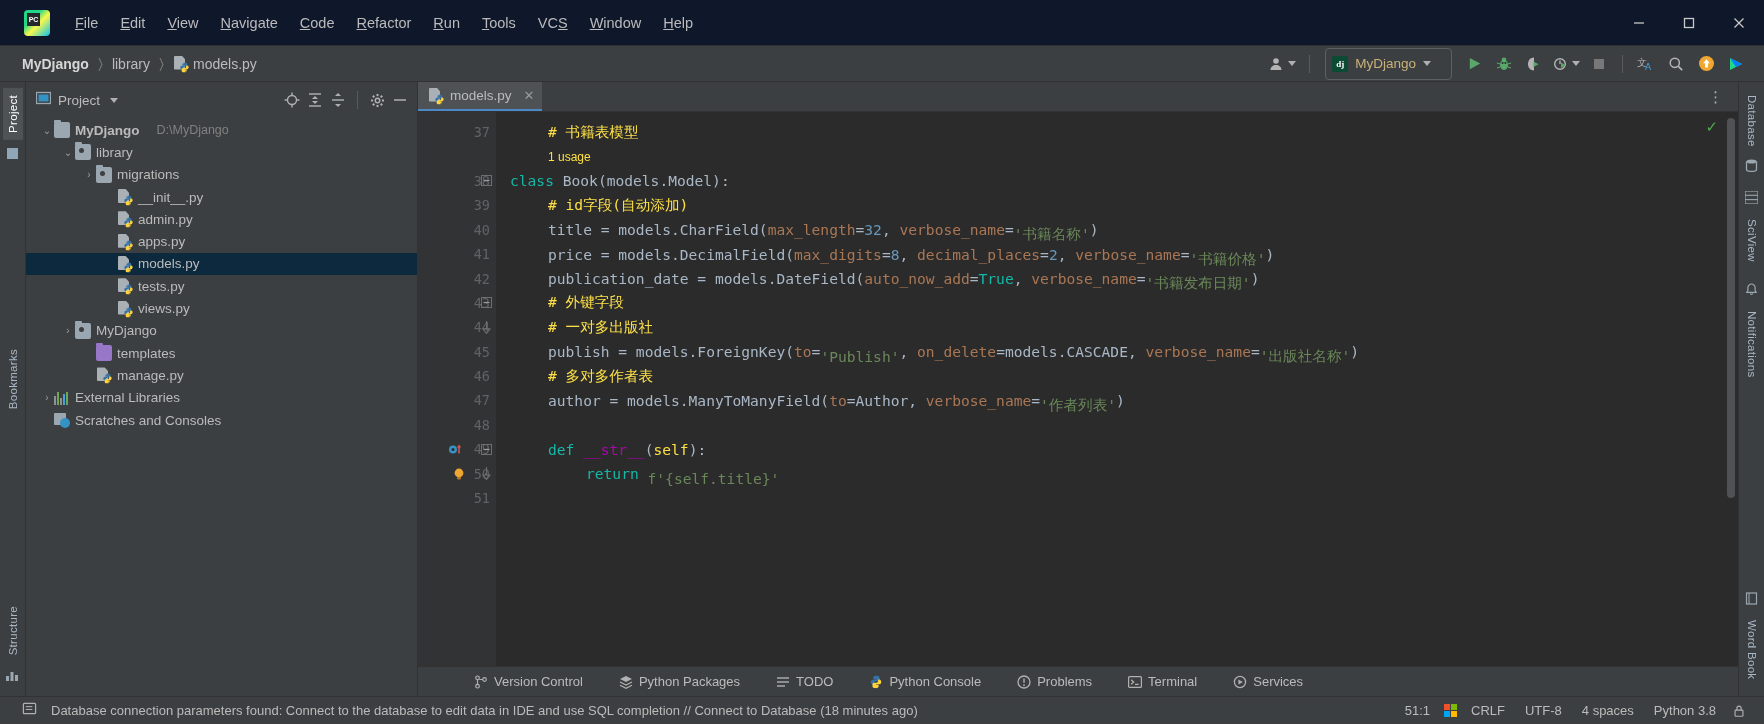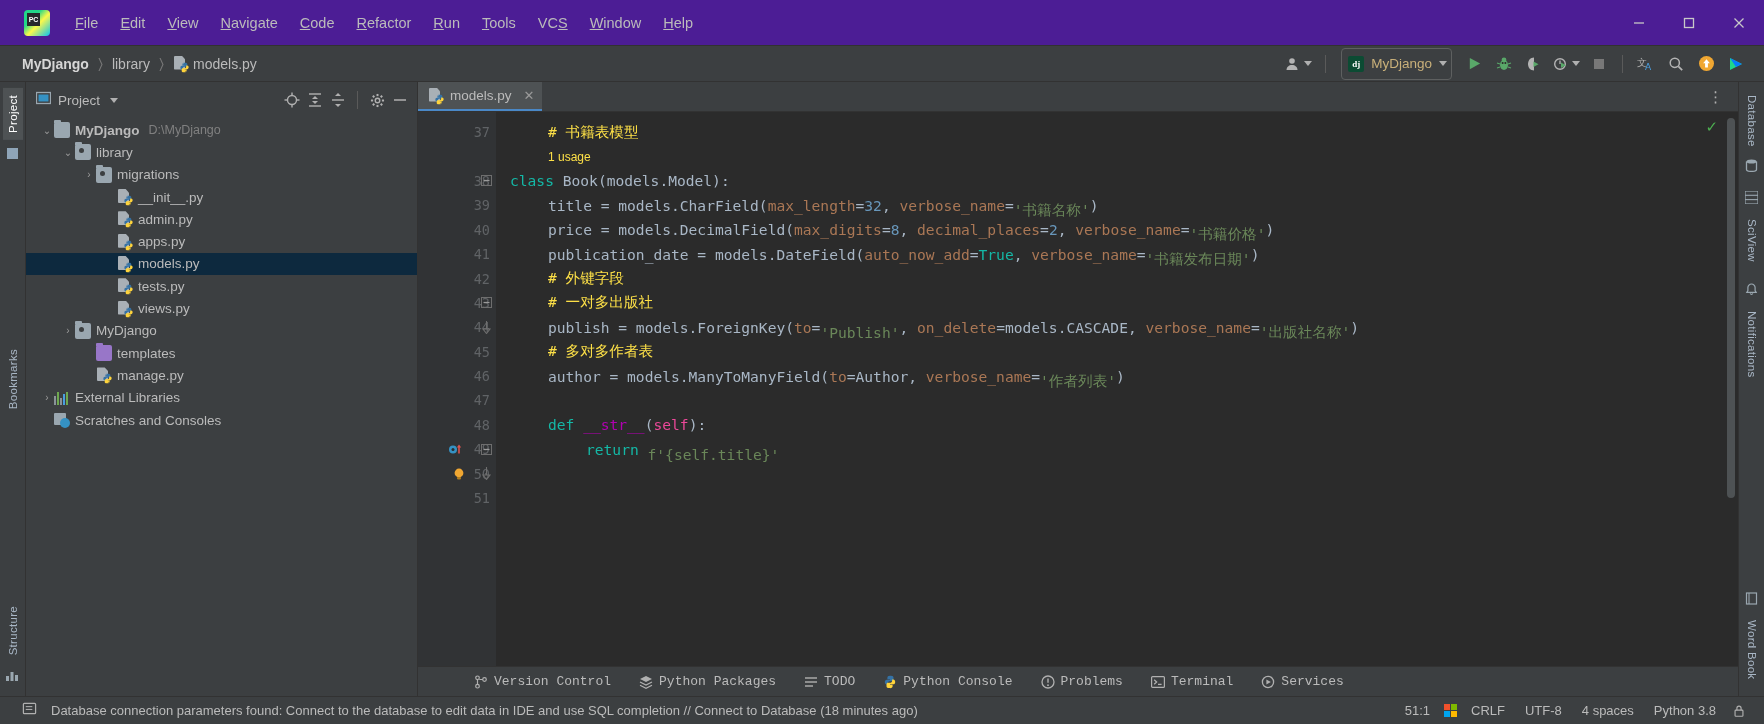--- a/index.html
+++ b/index.html
@@ -9,21 +9,21 @@
     font-family: "Liberation Sans", sans-serif;
     overflow: hidden;
   }
   .app {
     position: relative; width: 1764px; height: 724px;
     background: #3c3f41; display: flex; flex-direction: column;
   }
 
   
   .titlebar {
-    height: 46px; background: #4c1d95; display: flex; align-items: center;
+    height: 46px; background: #0f172a; display: flex; align-items: center;
     flex: 0 0 46px; position: relative; border-bottom: 1px solid #323232;
   }
   .pc-logo {
     width: 26px; height: 26px; margin-left: 24px; margin-right: 14px;
     border-radius: 4px; position: relative;
     background: linear-gradient(135deg,#21d789 0%,#21d789 32%,#fcf84a 55%,#07c3f2 100%);
     flex: 0 0 26px;
   }
   .pc-logo::after {
     content: "PC"; position: absolute; left: 3px; top: 3px;
@@ -60,21 +60,21 @@
   .crumb-sep { color: #787878; font-size: 15px; margin: 0 9px; }
   .nav-right { margin-left: auto; display: flex; align-items: center; padding-right: 14px; gap: 2px; }
   .tb-icon {
     width: 28px; height: 26px; display: flex; align-items: center;
     justify-content: center; color: #b4b4b4; border-radius: 3px;
   }
   .caret { width: 0; height: 0; border-left: 4px solid transparent;
            border-right: 4px solid transparent; border-top: 5px solid #b0b0b0; }
   .runcfg {
     display: flex; align-items: center; gap: 7px; border: 1px solid #5e6060;
-    border-radius: 4px; height: 32px; padding: 0 4px 0 6px; margin: 0 6px;
+    border-radius: 4px; height: 32px; padding: 0 20px 0 6px; margin: 0 6px;
   }
   .dj-badge {
     width: 16px; height: 16px; background: #0c4b33; border-radius: 2px;
     color: #fff; font-size: 9px; font-weight: bold; line-height: 16px;
     text-align: center; font-family: "Liberation Serif", serif;
   }
   .runcfg-name { color: #c9b07a; font-size: 13.5px; }
   .vline { width: 1px; height: 18px; background: #5a5a5a; margin: 0 7px; }
 
   
@@ -108,21 +108,21 @@
   .panel-icons { margin-left: auto; display: flex; align-items: center; gap: 1px; }
   .pi { width: 22px; height: 22px; display: flex; align-items: center; justify-content: center; color: #b0b0b0; border-radius: 3px;}
   .tree { flex: 1; overflow: hidden; padding-top: 5px; font-size: 13.5px; }
   .trow {
     display: flex; align-items: center; height: 22.3px; color: #bbbbbb;
     white-space: nowrap; padding-right: 6px;
   }
   .trow.sel { background: #0d293e; }
   .arrow { width: 14px; display: flex; justify-content: center; color: #9a9a9a; font-size: 10px; flex: 0 0 14px;}
   .tlabel { margin-left: 5px; }
-  .tpath { color: #808080; margin-left: 9px; font-size: 12.5px; }
+  .tpath { color: #808080; margin-left: 17px; font-size: 12.5px; }
   .bold { font-weight: bold; }
   .ic { width: 16px; height: 16px; flex: 0 0 16px; position: relative; }
   .ic-folder { background:#9aa7b0; border-radius:2px; }
   .ic-folder::before{content:"";position:absolute;left:0;top:-2px;width:7px;height:3px;background:#9aa7b0;border-radius:1px 1px 0 0;}
   .ic-folder.purple { background:#9876c8; }
   .ic-folder.purple::before { background:#9876c8; }
   .ic-folder.mod::after{content:"";position:absolute;left:4px;top:4px;width:5px;height:5px;border-radius:50%;background:#3c3f41;}
   .ic-py { }
   .ic-py .pg {
     position:absolute;left:1px;top:0;width:11px;height:14px;background:#a9b0b6;
@@ -173,37 +173,37 @@
   }
   .cline { height: 24.4px; display: flex; align-items: center; white-space: pre; padding-left: 14px; }
   .cline.hint { color: #787878; font-size: 12px; font-family: "Liberation Sans", sans-serif; }
   .kw { color: #14b8a6; }
   .cls { color: #a9b7c6; }
   .cmt { color: #fde047; }
   .str { color: #6a8759; margin-top: 10px; }
   .num { color: #6897bb; }
   .kwarg { color: #aa7755; }
   .magic { color: #b200b2; }
-  .self { color: #ec4899; }
+  .self { color: #fde047; }
 
   .editor-scroll {
     position: absolute; right: 0; top: 0; bottom: 0; width: 14px; background: #2b2b2b;
   }
   .scroll-thumb {
     position: absolute; right: 3px; top: 6px; width: 8px; height: 380px;
     background: #4e5254; border-radius: 4px;
   }
   .check-ok {
     position: absolute; right: 20px; top: 6px; color: #4caf50; font-size: 15px;
   }
 
   
   .bottom-tabs {
     height: 30px; flex: 0 0 30px; background: #3c3f41; display: flex;
-    padding-left: 48px; gap: 12px; border-top: 1px solid #323232; font-family: Liberation Mono, monospace;
+    padding-left: 48px; gap: 20px; border-top: 1px solid #323232;
   }
   .btab {
     display: flex; align-items: center; gap: 6px; color: #bbbbbb;
     font-size: 13px; padding: 4px 8px; border-radius: 3px; white-space: nowrap;
   }
 
   
   .statusbar {
     height: 28px; flex: 0 0 28px; background: #3c3f41; display: flex;
     align-items: center; padding: 0 10px 0 22px; border-top: 1px solid #323232;
@@ -671,20 +671,21 @@
               </span>
             </div>
             <div class="gline">
               <span class="gnum">51</span>
             </div>
           </div>
         <div class="code" id="code-host">
             <div class="cline"><span style="display:inline-block;width:38px;"></span><span class="cmt"># 书籍表模型</span></div>
             <div class="cline hint"><span style="display:inline-block;width:38px;"></span><span class="cmt">1 usage</span></div>
             <div class="cline"><span style="display:inline-block;width:0px;"></span><span class="kw">class </span><span class="cls">Book</span><span class="">(models.Model):</span></div>
+            <div class="cline"><span style="display:inline-block;width:38px;"></span><span class="cmt"># id字段(自动添加)</span></div>
             <div class="cline"><span style="display:inline-block;width:38px;"></span><span class="">title = models.CharField(</span><span class="kwarg">max_length</span><span class="">=</span><span class="num">32</span><span class="">, </span><span class="kwarg">verbose_name</span><span class="">=</span><span class="str">'书籍名称'</span><span class="">)</span></div>
             <div class="cline"><span style="display:inline-block;width:38px;"></span><span class="">price = models.DecimalField(</span><span class="kwarg">max_digits</span><span class="">=</span><span class="num">8</span><span class="">, </span><span class="kwarg">decimal_places</span><span class="">=</span><span class="num">2</span><span class="">, </span><span class="kwarg">verbose_name</span><span class="">=</span><span class="str">'书籍价格'</span><span class="">)</span></div>
             <div class="cline"><span style="display:inline-block;width:38px;"></span><span class="">publication_date = models.DateField(</span><span class="kwarg">auto_now_add</span><span class="">=</span><span class="kw">True</span><span class="">, </span><span class="kwarg">verbose_name</span><span class="">=</span><span class="str">'书籍发布日期'</span><span class="">)</span></div>
             <div class="cline"><span style="display:inline-block;width:38px;"></span><span class="cmt"># 外键字段</span></div>
             <div class="cline"><span style="display:inline-block;width:38px;"></span><span class="cmt"># 一对多出版社</span></div>
             <div class="cline"><span style="display:inline-block;width:38px;"></span><span class="">publish = models.ForeignKey(</span><span class="kwarg">to</span><span class="">=</span><span class="str">'Publish'</span><span class="">, </span><span class="kwarg">on_delete</span><span class="">=models.CASCADE, </span><span class="kwarg">verbose_name</span><span class="">=</span><span class="str">'出版社名称'</span><span class="">)</span></div>
             <div class="cline"><span style="display:inline-block;width:38px;"></span><span class="cmt"># 多对多作者表</span></div>
             <div class="cline"><span style="display:inline-block;width:38px;"></span><span class="">author = models.ManyToManyField(</span><span class="kwarg">to</span><span class="">=Author, </span><span class="kwarg">verbose_name</span><span class="">=</span><span class="str">'作者列表'</span><span class="">)</span></div>
             <div class="cline"><span style="display:inline-block;width:0px;"></span></div>
             <div class="cline"><span style="display:inline-block;width:38px;"></span><span class="kw">def </span><span class="magic">__str__</span><span class="">(</span><span class="self">self</span><span class="">):</span></div>

